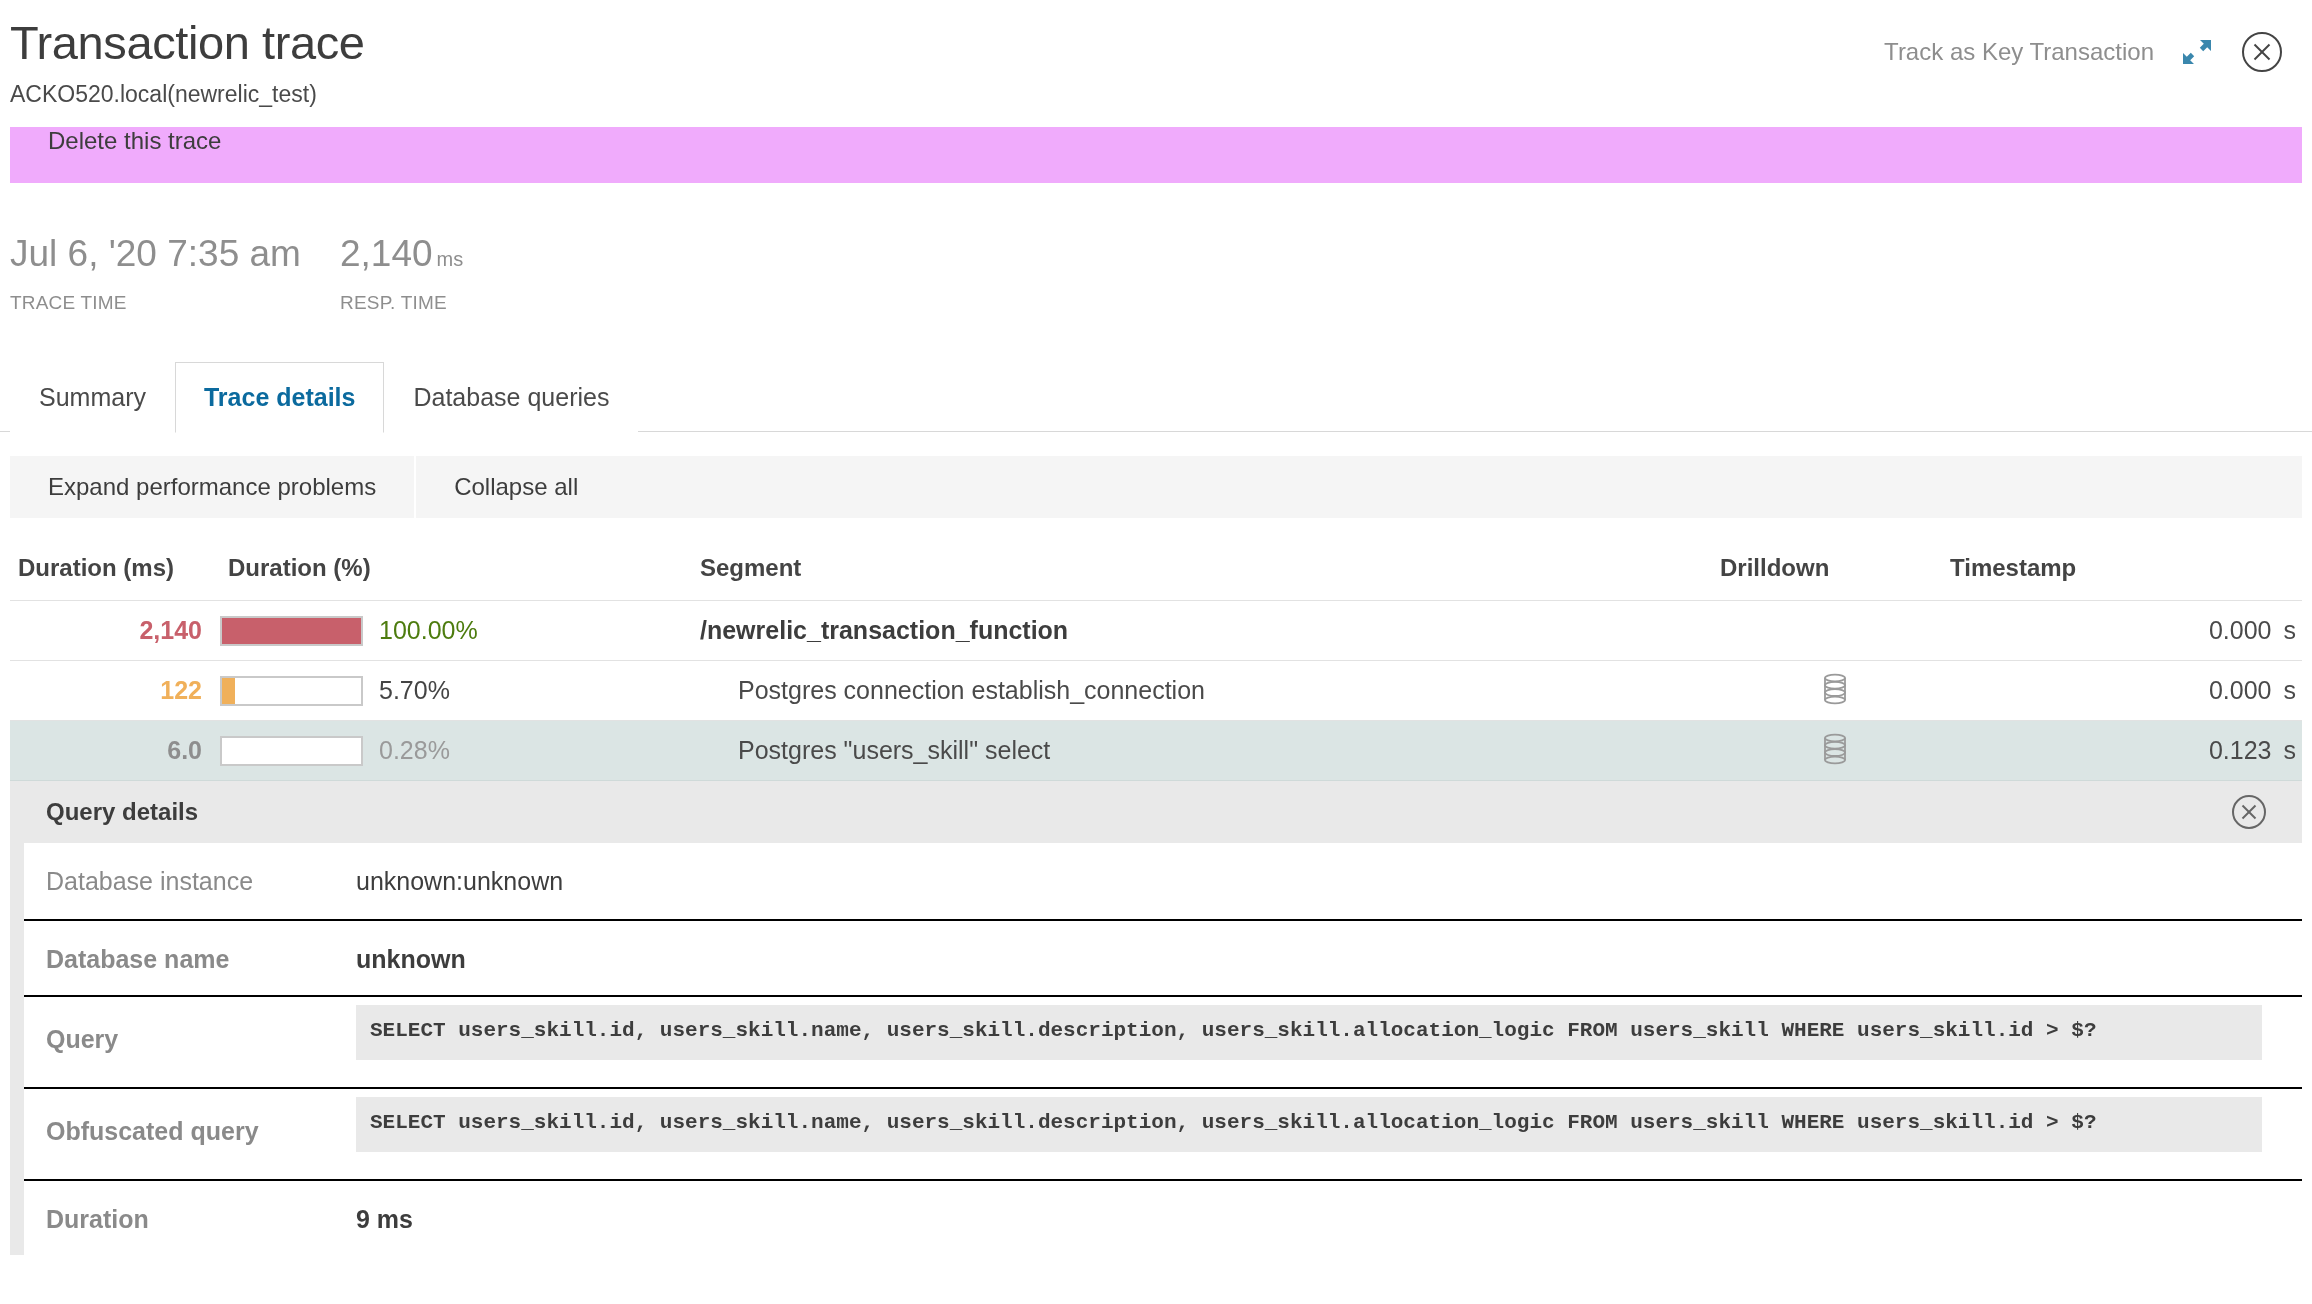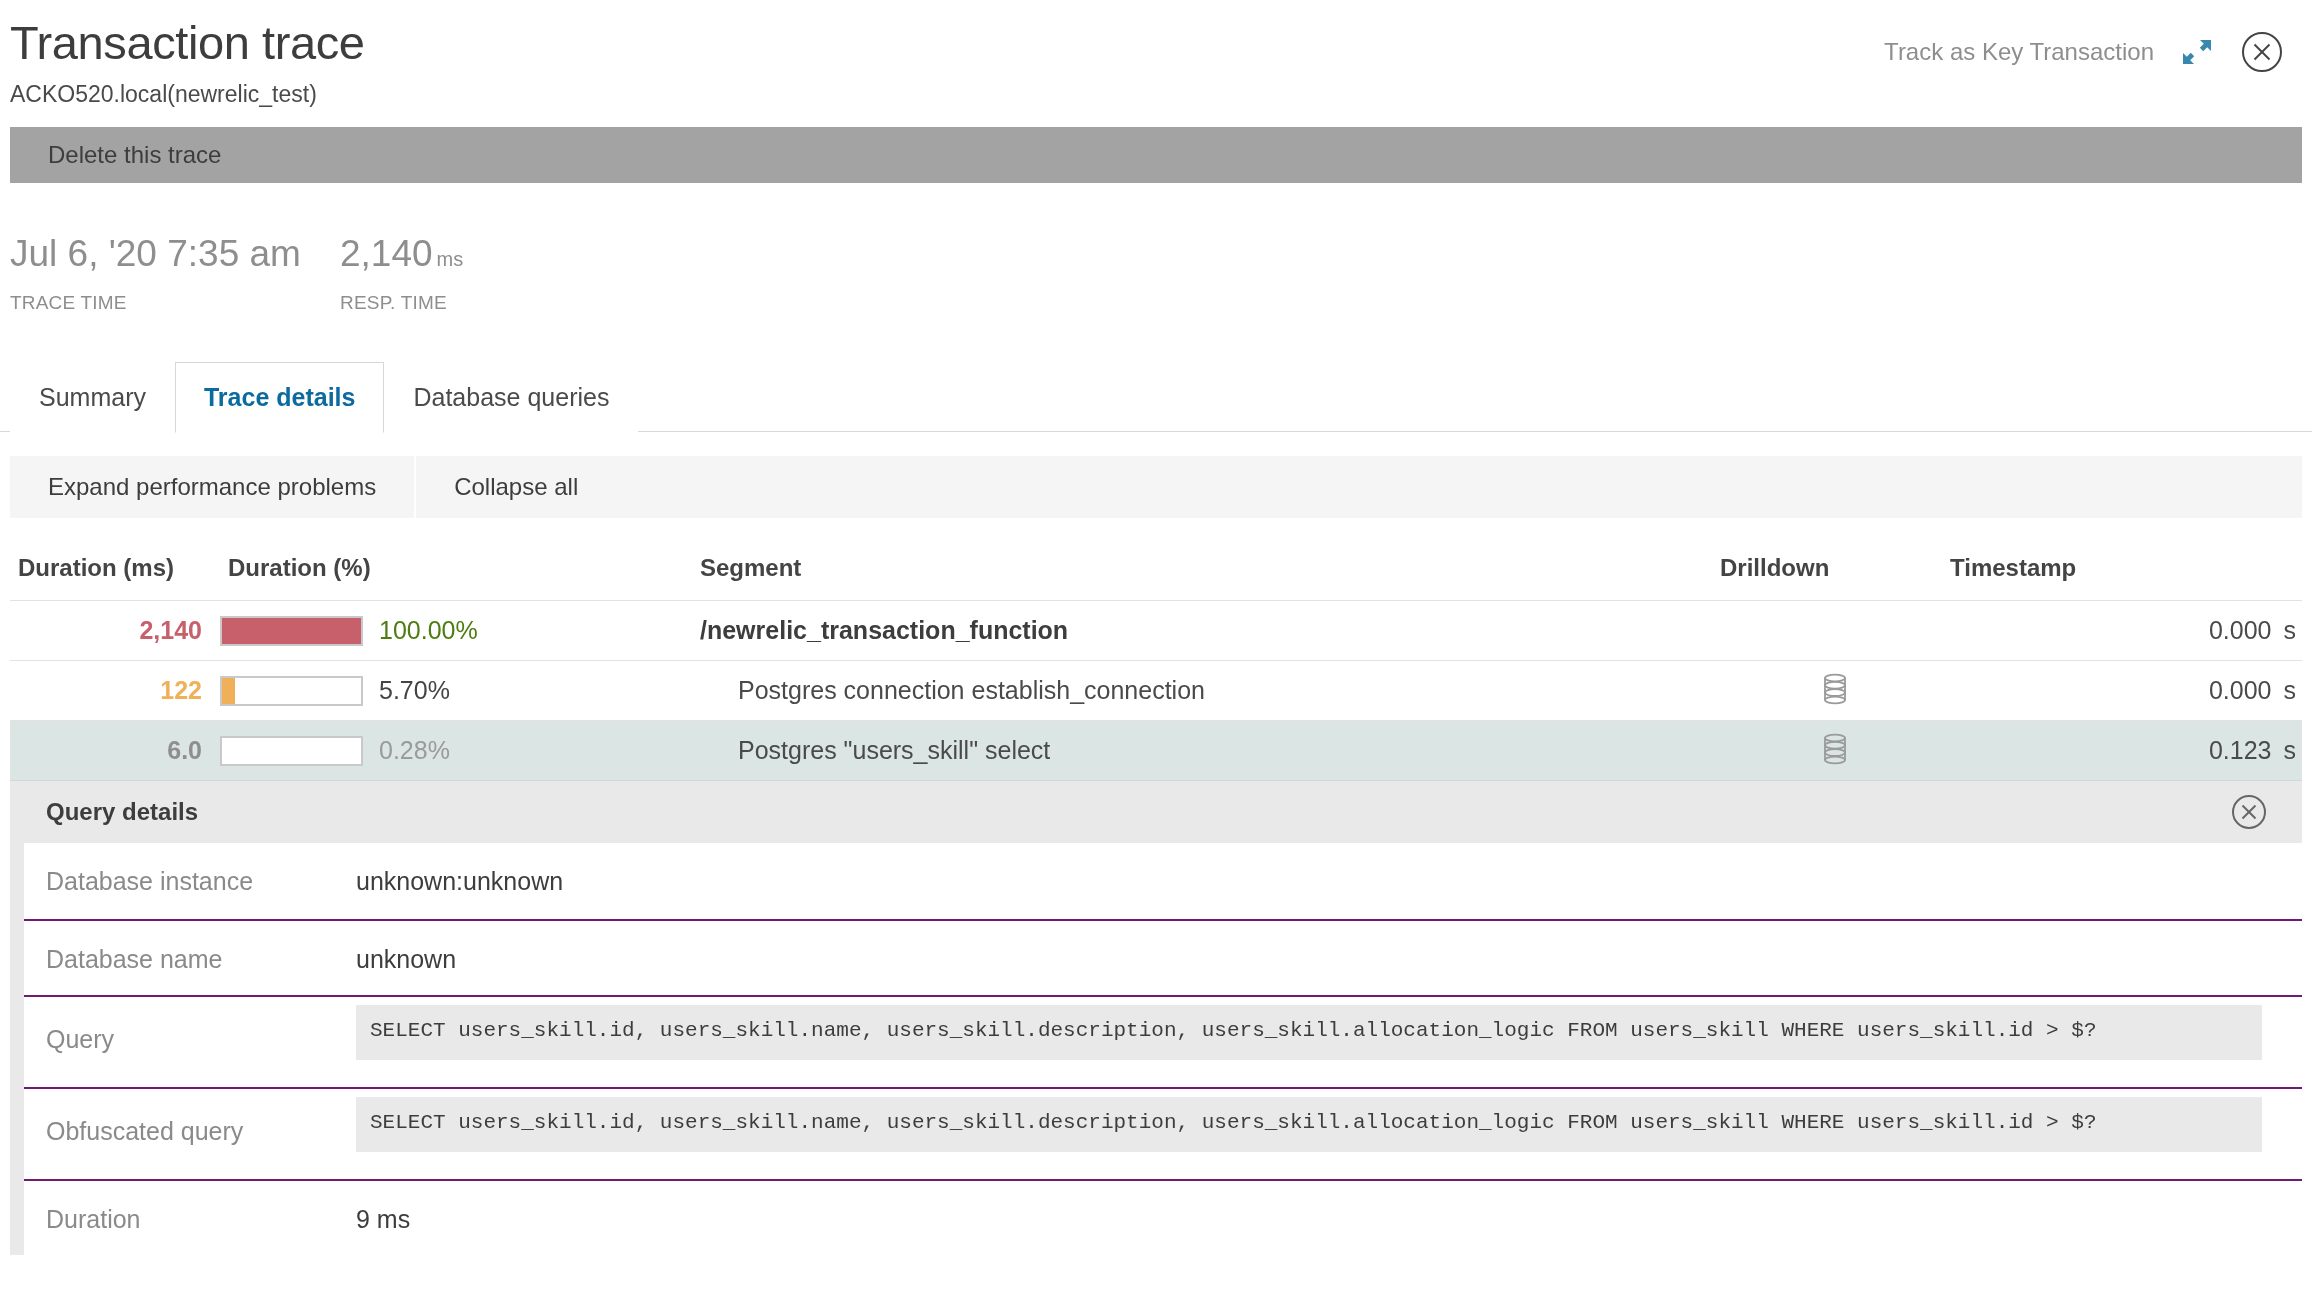--- a/index.html
+++ b/index.html
@@ -69,23 +69,23 @@
     line-height: 0;
   }
   .expand-icon svg { display: block; }
   .close-icon svg { display: block; }
 
   
   .delete-bar {
     margin: 20px 0 0 10px;
     width: 2292px;
     height: 56px;
-    background: #a3a3a3;
-    display: flex;
-    align-items: center;
+    background: #f0abfc;
+    display: flex;
+    align-items: flex-start;
   }
   .delete-bar .delete-label {
     font-size: 24px;
     color: #3d3d3d;
     padding-left: 38px;
   }
 
   
   .stats {
     display: flex;
@@ -305,21 +305,21 @@
     top: 50%;
     transform: translateY(-50%);
   }
   .qp-body { background: #ffffff; }
   .qp-row {
     display: flex;
     align-items: flex-start;
     min-height: 76px;
     padding: 0 40px 0 22px;
   }
-  .qp-row + .qp-row { border-top: 2px solid #701a75; }
+  .qp-row + .qp-row { border-top: 2px solid #000000; font-weight: bold; }
   .qp-label {
     width: 310px;
     flex: 0 0 310px;
     font-size: 25px;
     color: #8a8a8a;
     padding-top: 24px;
   }
   .qp-value {
     flex: 1 1 auto;
     font-size: 25px;

